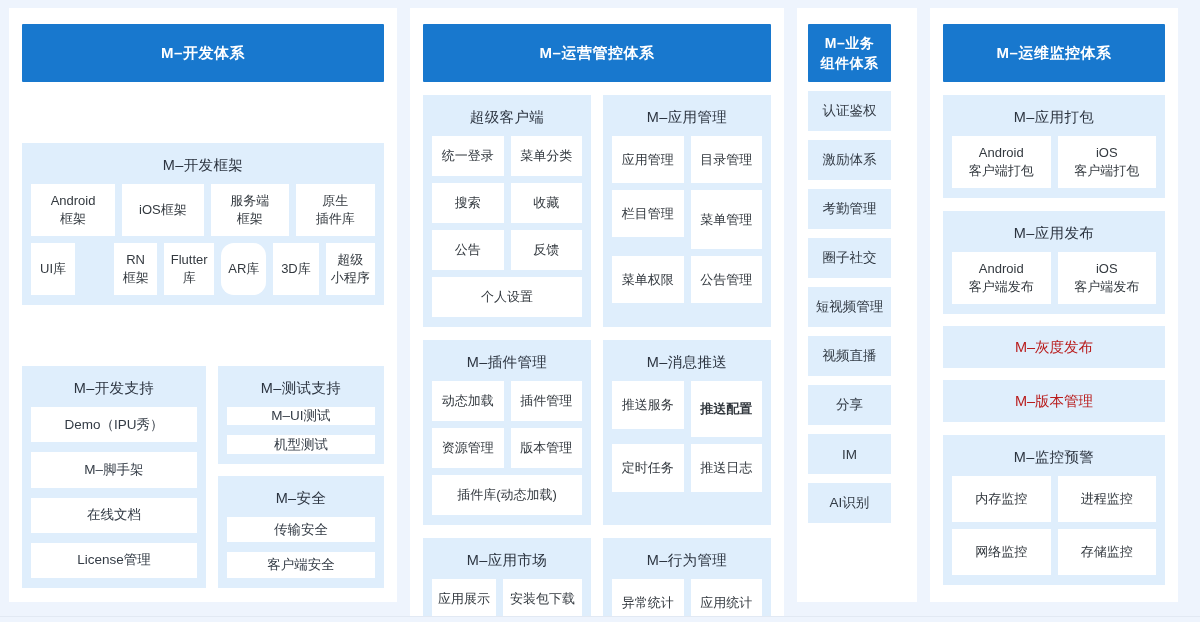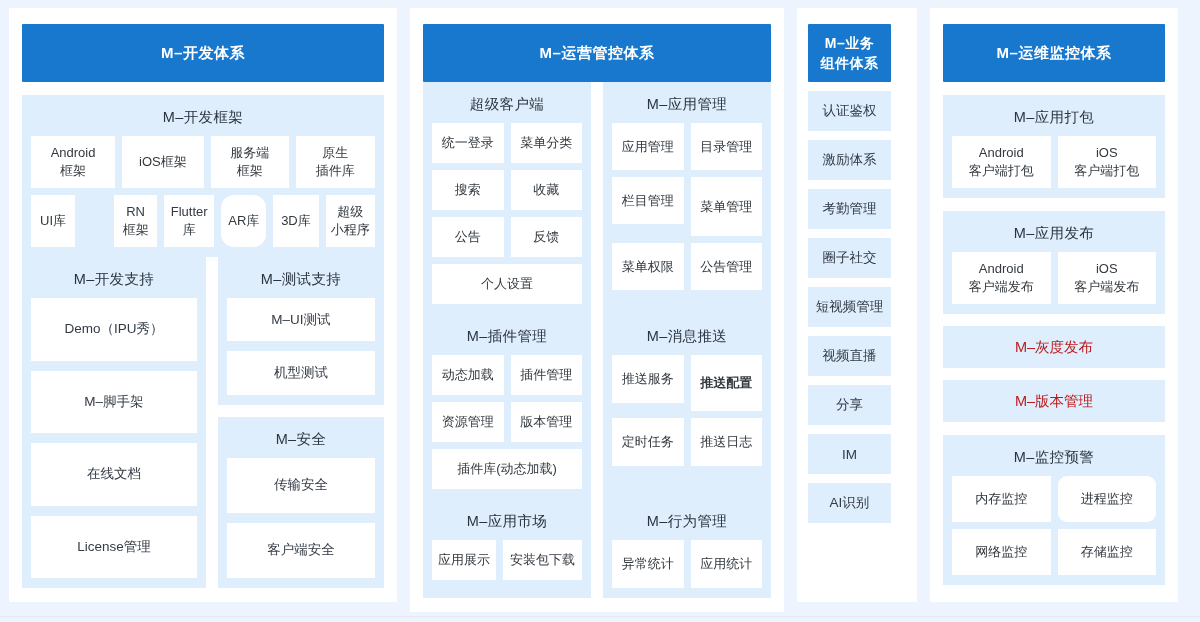--- a/index.html
+++ b/index.html
@@ -27,21 +27,21 @@
     border-top: 1px solid #e2e9f3;
   }
   
   .col {
     background: #ffffff;
     padding: 16px 13px 14px 13px;
     display: flex;
     flex-direction: column;
     min-height: 594px;
   }
-  .col-dev        { width: 388px; }
+  .col-dev        { width: 388px; gap: 48px; }
   .col-ops        { width: 374px; }
   .col-biz        { width: 120px; padding-left: 11px; padding-right: 26px; }
   .col-monitor    { width: 248px; }
 
   
   .col-header {
     background: #1878ce;
     color: #ffffff;
     font-size: 15px;
     font-weight: 600;
@@ -105,20 +105,21 @@
   .w-rn      { flex: .80; margin-left: 32px; }
   .w-flutter { flex: .93; }
   .w-ar      { flex: .84; border-radius: 13px; }
   .w-3d      { flex: .84; }
   .w-mini    { flex: .92; }
 
   
   .split {
     display: flex;
     gap: 12px;
+    margin-top: 13px;
     justify-content: flex-end;
   }
   .split > .group { margin-top: 0; flex: 1 1 0; }
   .split-stack { display: flex; flex-direction: column; gap: 12px; flex: 1 1 0; }
   .split-stack > .group { margin-top: 0; }
 
   
   .stack-tile {
     background: #ffffff;
     font-size: 13.5px;
@@ -350,21 +351,21 @@
     </div>
 
     <div class="plain-group">M–灰度发布</div>
 
     <div class="plain-group">M–版本管理</div>
 
     <div class="group">
       <div class="group-title">M–监控预警</div>
       <div class="tile-row">
         <div class="tile h1line" style="height:46px;">内存监控</div>
-        <div class="tile h1line" style="height:46px;border-radius:9px;">进程监控</div>
+        <div class="tile h1line" style="height:46px;">进程监控</div>
       </div>
       <div class="tile-row">
         <div class="tile h1line" style="height:46px;">网络监控</div>
         <div class="tile h1line" style="height:46px;">存储监控</div>
       </div>
     </div>
     <div class="spacer"></div>
   </section>
 
   <div class="bottom-rule"></div>

